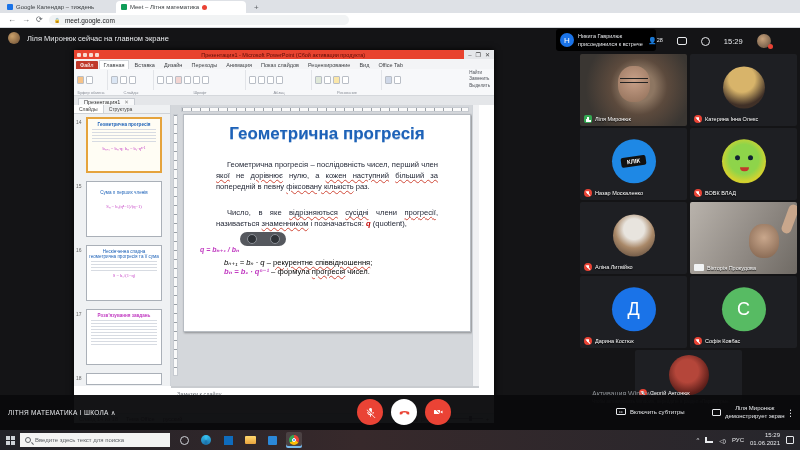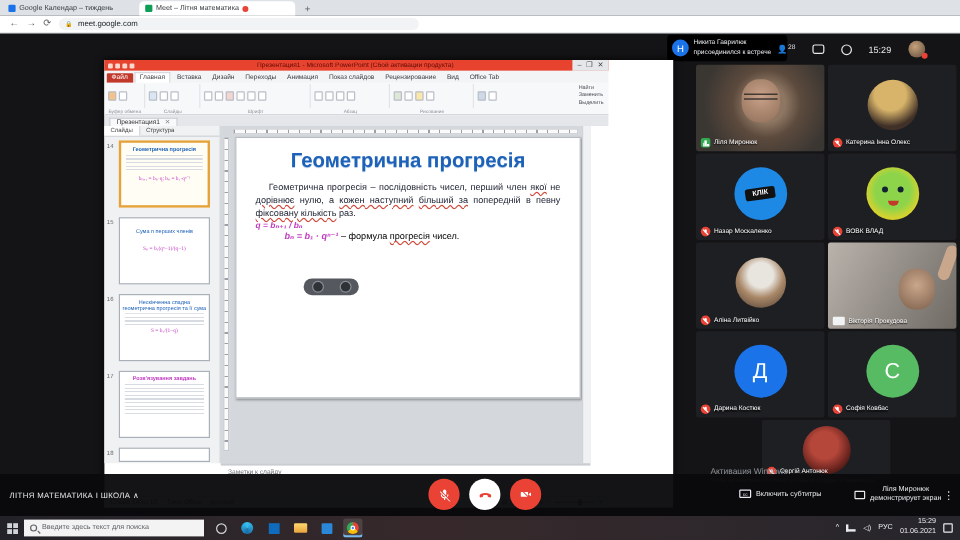--- a/index.html
+++ b/index.html
@@ -15,21 +15,21 @@
   .navglyph{color:#5f6368;font-size:8px;line-height:1;}
   .urlbox{flex:0 0 300px;height:10px;background:#f1f3f4;border-radius:5px;display:flex;align-items:center;gap:4px;padding:0 6px;font-size:6.5px;color:#202124;}
   
   .stage{left:0;top:28px;width:800px;height:402px;background:#141416;}
   .banner{left:8px;top:4px;display:flex;align-items:center;gap:7px;color:#e8eaed;font-size:7.5px;}
   .avatar{border-radius:50%;}
   .toast{left:556px;top:1px;width:100px;height:22px;background:#000;border-radius:3px;display:flex;align-items:center;gap:4px;padding:0 4px;}
   .toast .t1{color:#e8eaed;font-size:5.5px;line-height:1.5;}
   .hicon{color:#e8eaed;}
   
-  .ppt{left:87px;top:22px;width:474px;height:373px;background:#fff;box-shadow:0 0 6px #000;}
+  .ppt{left:74px;top:22px;width:420px;height:373px;background:#fff;box-shadow:0 0 6px #000;}
   .ppt-title{left:0;top:0;width:420px;height:9px;background:#e8432f;display:flex;align-items:center;}
   .ppt-title .qat{display:flex;gap:2px;padding:0 3px;}
   .qat i{display:block;width:4px;height:4px;background:#f7d9cf;border-radius:1px;}
   .ppt-title .ttl{flex:1;text-align:center;font-size:5.5px;color:#5e0c06;white-space:nowrap;overflow:hidden;}
   .winctl{display:flex;gap:4px;background:#e5e7ea;height:9px;align-items:center;padding:0 4px;font-size:6px;color:#444;}
   .rtabs{left:0;top:9px;width:420px;height:10px;background:#f3f4f6;display:flex;align-items:flex-end;gap:1px;padding:0 2px;font-size:5.5px;color:#3b3e42;}
   .rtab{padding:1px 4px;}
   .rtab.file{background:#c0392b;color:#fff;border-radius:1px 1px 0 0;}
   .rtab.sel{background:#fff;border:1px solid #d5d8dc;border-bottom:none;}
   .rbody{left:0;top:19px;width:420px;height:27px;background:#f7f8fa;border-bottom:1px solid #d5d8dc;}
@@ -51,21 +51,21 @@
   .tt{font-size:4.6px;text-align:center;margin-top:3px;line-height:1.1;padding:0 2px;}
   .tlines{margin:2px 4px;height:14px;background:repeating-linear-gradient(#d7dbe2 0 1px,transparent 1px 3px);}
   .tform{font-size:4.5px;color:#c43fc4;text-align:center;font-family:"Liberation Serif",serif;}
   
   .editor{left:97px;top:55px;width:308px;height:281px;background:#d4d7db;}
   .hruler{position:absolute;left:10px;top:2px;width:288px;height:5px;background:#fafafa;border:1px solid #c6cad0;background-image:repeating-linear-gradient(90deg,#9aa0a6 0 1px,transparent 1px 9px);}
   .vruler{position:absolute;left:2px;top:9px;width:5px;height:262px;background:#fafafa;border:1px solid #c6cad0;background-image:repeating-linear-gradient(#9aa0a6 0 1px,transparent 1px 9px);}
   .slide{position:absolute;left:12px;top:9px;width:288px;height:218px;background:#fff;border:1px solid #b7bcc2;box-shadow:1px 1px 2px rgba(0,0,0,.35);font-family:"Liberation Serif","DejaVu Serif",serif;}
   .slide h1{margin:9px 0 0;text-align:center;font-size:17px;color:#1d62b8;text-shadow:0 1px 0 #b9cfe8;}
   .sbody{margin:7px 16px 0;font-size:7.6px;line-height:1.42;color:#1c2130;text-align:justify;}
-  .sbody p{margin:0;text-indent:11px;}
+  .sbody p{margin:16px;text-indent:11px;}
   .u{text-decoration:underline wavy #d04a3a 0.5px;}
   .mag{color:#c13bc1;font-style:italic;font-weight:bold;}
   .mth{font-style:italic;}
   .qred{color:#c00000;font-weight:bold;font-style:italic;}
   .fq{margin:1px 16px 0;font-size:7px;}
   .fml{margin:4px 40px 0;font-size:7.6px;}
   .pill{position:absolute;left:56px;top:117px;width:46px;height:14px;background:rgba(70,74,80,.92);border-radius:8px;display:flex;align-items:center;justify-content:space-around;}
   .pill i{display:block;width:10px;height:10px;border-radius:50%;background:#2f3338;border:1px solid #8a8f96;}
   .escroll{position:absolute;right:0;top:0;width:7px;height:281px;background:#f0f1f3;border-left:1px solid #d0d4d9;}
   
@@ -125,20 +125,24 @@
     <span class="navglyph">→</span>
     <span class="navglyph">⟳</span>
     <div class="urlbox">
       <span style="font-size:5px;">🔒</span>
       <span>meet.google.com</span>
     </div>
   </div>
 
   <div class="abs stage">
 
+    <div class="abs banner">
+      <span class="avatar" style="width:12px;height:12px;background:radial-gradient(circle at 35% 35%,#c9a06a,#6b4d33);"></span>
+      <span>Ліля Миронюк сейчас на главном экране</span>
+    </div>
 
     <div class="abs toast">
       <span class="avatar" style="flex:0 0 14px;width:14px;height:14px;background:#1a73e8;color:#fff;font-size:8px;display:flex;align-items:center;justify-content:center;">Н</span>
       <span class="t1">
         <span>Никита Гаврилюк</span><br><span>присоединился к встрече</span>
       </span>
     </div>
 
     <div class="abs" style="left:648px;top:6px;display:flex;align-items:center;gap:14px;">
       <span class="hicon" style="font-size:7px;">👤<span style="font-size:5.5px;vertical-align:top;">28</span></span>
@@ -267,22 +271,28 @@
 
       <div class="abs editor">
         <div class="hruler"></div>
         <div class="vruler"></div>
         <div class="slide">
           <h1>Геометрична прогресія</h1>
           <div class="sbody">
             <p>
               <span>Геометрична прогресія – послідовність чисел, перший член </span><span class="u">якої</span><span> не </span><span class="u">дорівнює</span><span> нулю, а </span><span class="u">кожен наступний</span><span> </span><span class="u">більший за</span><span> попередній в певну </span><span class="u">фіксовану кількість</span><span> раз.</span>
             </p>
+            <p>
+              <span>Число, в яке </span><span class="u">відрізняються</span><span> </span><span class="u">сусідні</span><span> члени </span><span class="u">прогресії</span><span>, називається </span><span class="u">знаменником</span><span> і позначається: </span><span class="qred">q</span><span> (quotient),</span>
+            </p>
           </div>
           <div class="fq mag">q = bₙ₊₁ / bₙ</div>
+          <div class="fml">
+            <span class="mth">bₙ₊₁ = bₙ · q – </span><span class="u">рекурентне співвідношення</span><span>;</span>
+          </div>
           <div class="fml" style="margin-top:0;">
             <span class="mag">bₙ = b₁ · qⁿ⁻¹</span><span> – формула </span><span class="u">прогресія</span><span> чисел.</span>
           </div>
           <div class="pill">
             <i></i>
             <i></i>
           </div>
         </div>
         <div class="escroll"></div>
       </div>

